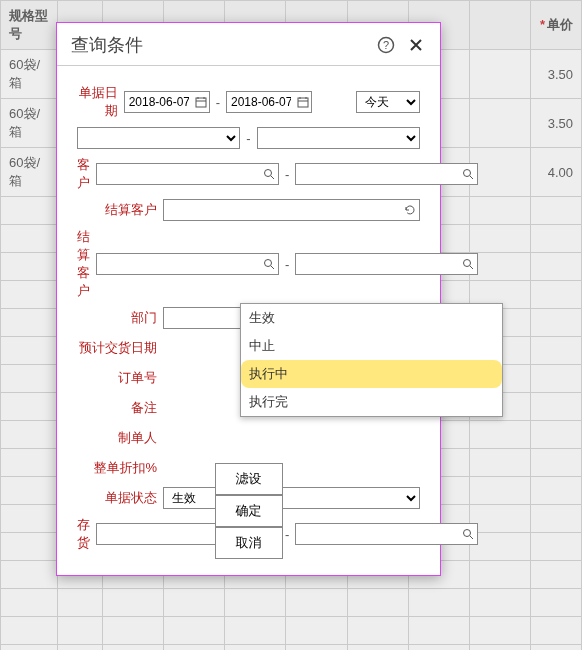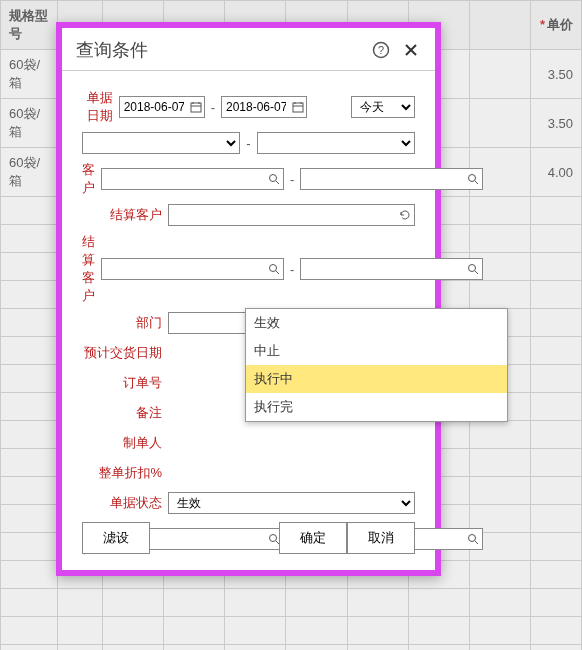--- a/index.html
+++ b/index.html
@@ -8,21 +8,21 @@
 
 .bg-table { position: absolute; top: 0; left: 0; right: 0; }
 .bg-table table { border-collapse: collapse; width: 100%; }
 .bg-table th, .bg-table td { border: 1px solid #ccc; padding: 6px 8px; font-size: 13px; height: 28px; }
 .bg-table th { background: #f5f5f5; font-weight: bold; text-align: left; }
 .bg-table .price-col { text-align: right; }
 .bg-table .req::before { content: "*"; color: #c00; margin-right: 2px; }
 
 
 .modal-overlay { position: absolute; inset: 0; background: rgba(200,200,200,0.3); }
-.modal { position: absolute; left: 56px; top: 22px; width: 385px; height: 554px; background: #fff; border: 6px solid #d946ef; box-shadow: 0 3px 12px rgba(0,0,0,0.3); }
+.modal { position: absolute; left: 56px; top: 22px; width: 385px; height: 554px; background: #fff; border: 1px solid #d946ef; box-shadow: 0 3px 12px rgba(0,0,0,0.3); }
 .modal-header { display: flex; align-items: center; padding: 10px 14px 8px 14px; border-bottom: 1px solid #ccc; }
 .modal-title { font-size: 18px; flex: 1; color: #444; }
 .modal-header .icon { width: 20px; height: 20px; margin-left: 10px; cursor: pointer; display: flex; align-items: center; justify-content: center; }
 
 .modal-body { padding: 18px 20px 10px 20px; }
 .form-row { display: flex; align-items: center; margin-bottom: 6px; min-height: 24px; }
 .form-label { width: 86px; text-align: right; padding-right: 6px; font-size: 13px; color: #b91c1c; }
 .form-fields { flex: 1; display: flex; align-items: center; gap: 4px; }
 .sep { padding: 0 2px; color: #555; }
 
@@ -33,24 +33,24 @@
 .sel-today { width: 64px; height: 22px; border: 1px solid #888; font-size: 12px; margin-left: 40px; }
 .combo { flex: 1; min-width: 0; position: relative; display: flex; align-items: center; border: 1px solid #888; height: 22px; background: #fff; }
 .combo input { border: none; flex: 1; min-width: 0; height: 20px; }
 .combo .cicon { width: 18px; display: flex; align-items: center; justify-content: center; }
 .combo-full { width: 100%; }
 .sel-wide { flex: 1; }
 
 
 .dropdown { position: absolute; left: 183px; top: 280px; width: 263px; background: #fff; border: 1px solid #999; box-shadow: 0 2px 6px rgba(0,0,0,0.25); z-index: 10; }
 .dropdown-item { padding: 5px 8px; font-size: 13px; cursor: pointer; }
-.dropdown-item.highlight { background: #ffe97f; }
-
-
-.modal-footer { position: absolute; bottom: 16px; left: 0; right: 0; display: flex; padding: 0 20px; align-items: center; }
+.dropdown-item.highlight { background: #ffe97f; border-radius: 8px; }
+
+
+.modal-footer { position: absolute; bottom: 16px; left: 0; right: 0; display: flex; padding: 0 20px; align-items: center; flex-direction: column; }
 .modal-footer .spacer { flex: 1; }
 .btn { border: 1px solid #888; background: #fff; padding: 6px 20px; font-size: 13px; cursor: pointer; margin-left: 0; }
 .btn:first-child { margin-left: 0; }
 
 svg { display: block; }
 </style>
 </head>
 <body>
 
 <div class="bg-table">

